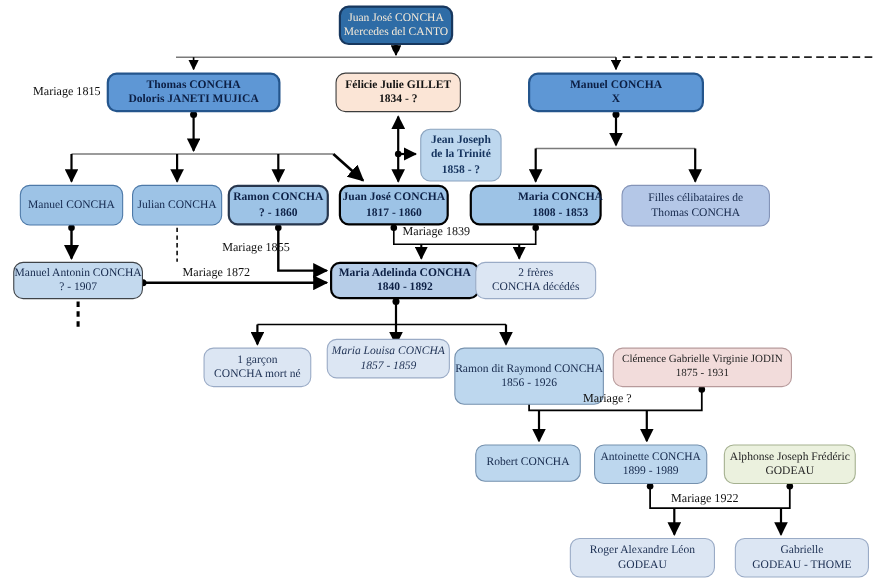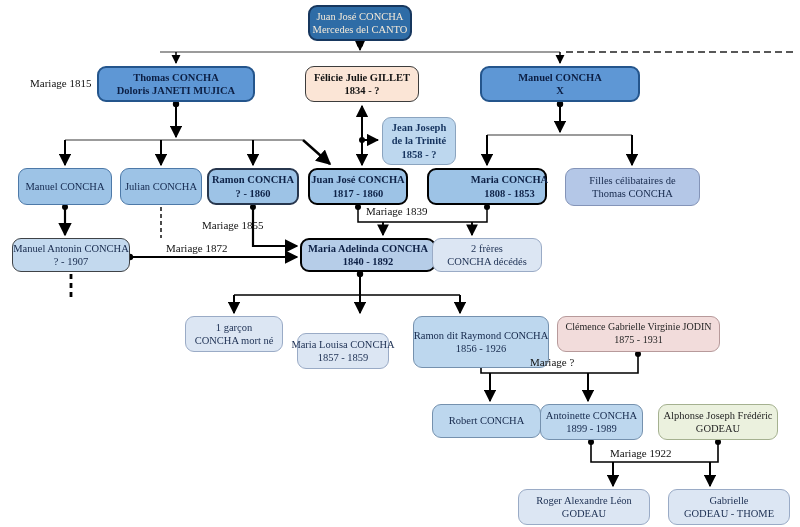--- a/index.html
+++ b/index.html
@@ -178,34 +178,34 @@
   </div>
   <div class="box xlblue" style="left:432px;top:238px;width:110px;height:34px;">
     <div class="ln">2 frères</div>
     <div class="ln">CONCHA décédés</div>
   </div>
 
   <div class="box xlblue" style="left:185px;top:316px;width:98px;height:36px;justify-content:center;">
     <div class="ln">1 garçon</div>
     <div class="ln">CONCHA mort né</div>
   </div>
-  <div class="box xlblue" style="left:297px;top:333px;width:92px;height:36px;">
+  <div class="box xlblue" style="left:297px;top:308px;width:112px;height:36px;font-style:italic;">
     <div class="ln">Maria Louisa CONCHA</div>
     <div class="ln">1857 - 1859</div>
   </div>
   <div class="box lblue" style="left:413px;top:316px;width:136px;height:52px;">
     <div class="ln">Ramon dit Raymond CONCHA</div>
     <div class="ln">1856 - 1926</div>
   </div>
   <div class="box pink" style="left:557px;top:316px;width:163px;height:36px;font-size:10px;">
     <div class="ln">Clémence Gabrielle Virginie JODIN</div>
     <div class="ln">1875 - 1931</div>
   </div>
 
-  <div class="box lblue" style="left:432px;top:404px;width:109px;height:34px;">
+  <div class="box lblue" style="left:432px;top:404px;width:96px;height:34px;">
     <div class="ln">Robert CONCHA</div>
   </div>
   <div class="box lblue" style="left:540px;top:404px;width:103px;height:36px;">
     <div class="ln">Antoinette CONCHA</div>
     <div class="ln">1899 - 1989</div>
   </div>
   <div class="box green" style="left:658px;top:404px;width:120px;height:36px;">
     <div class="ln">Alphonse Joseph Frédéric</div>
     <div class="ln">GODEAU</div>
   </div>

